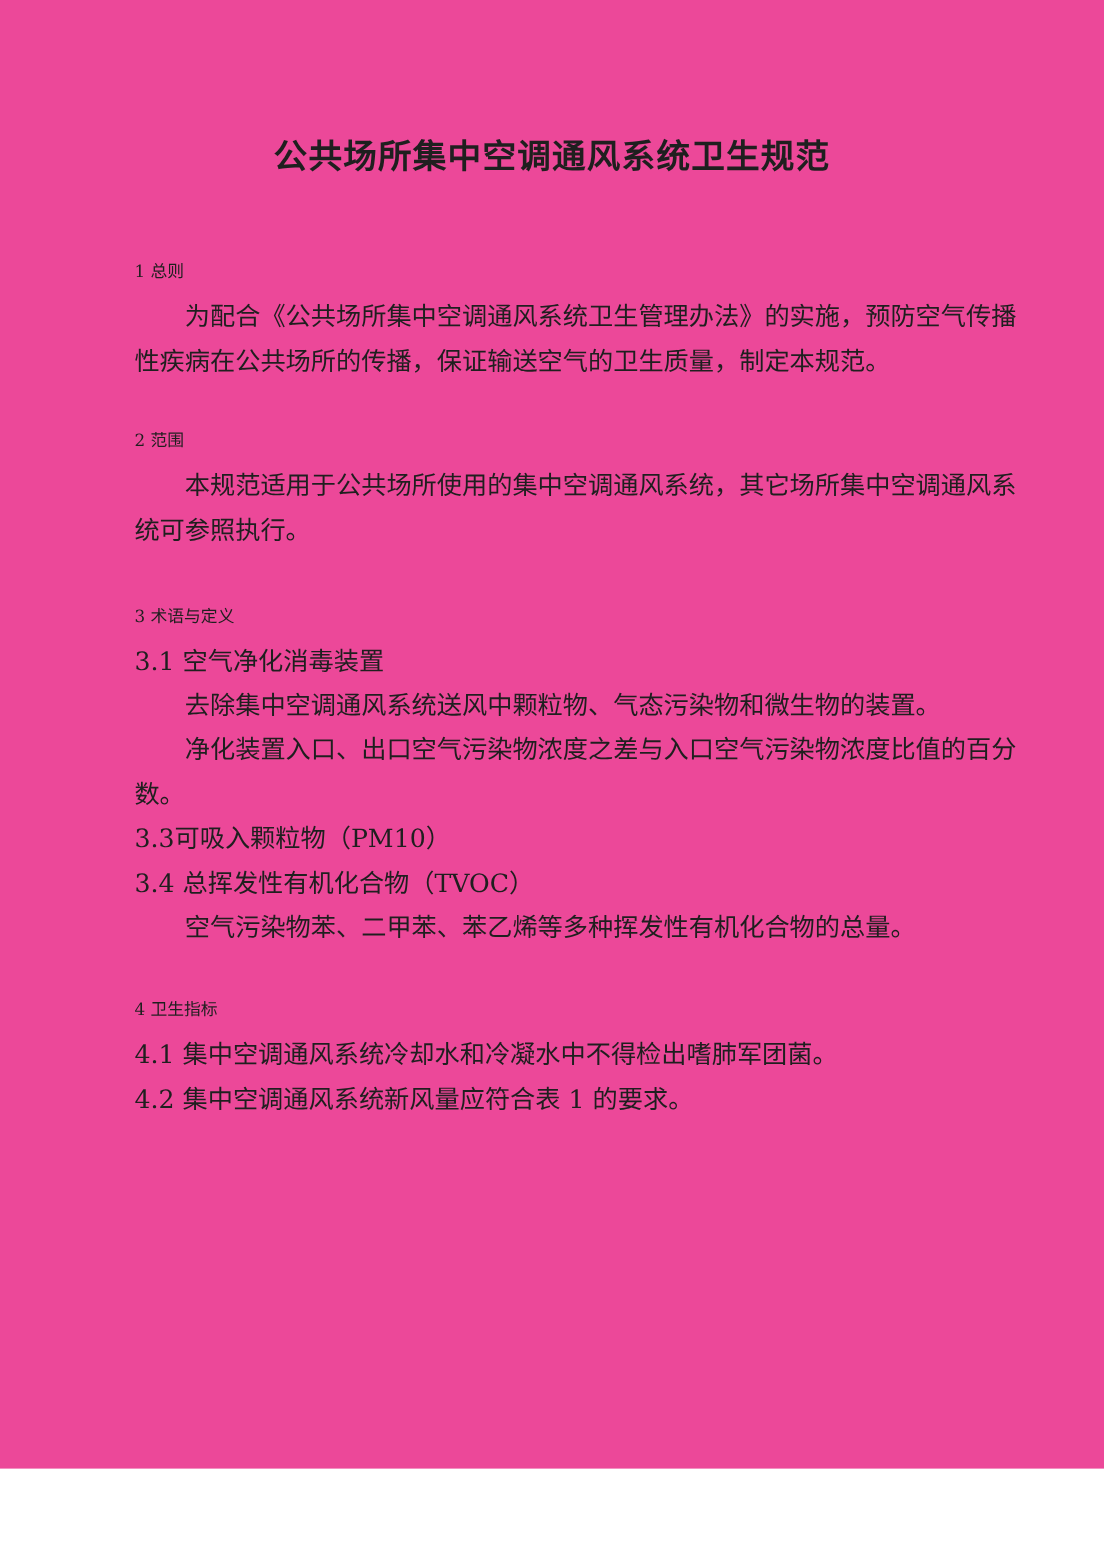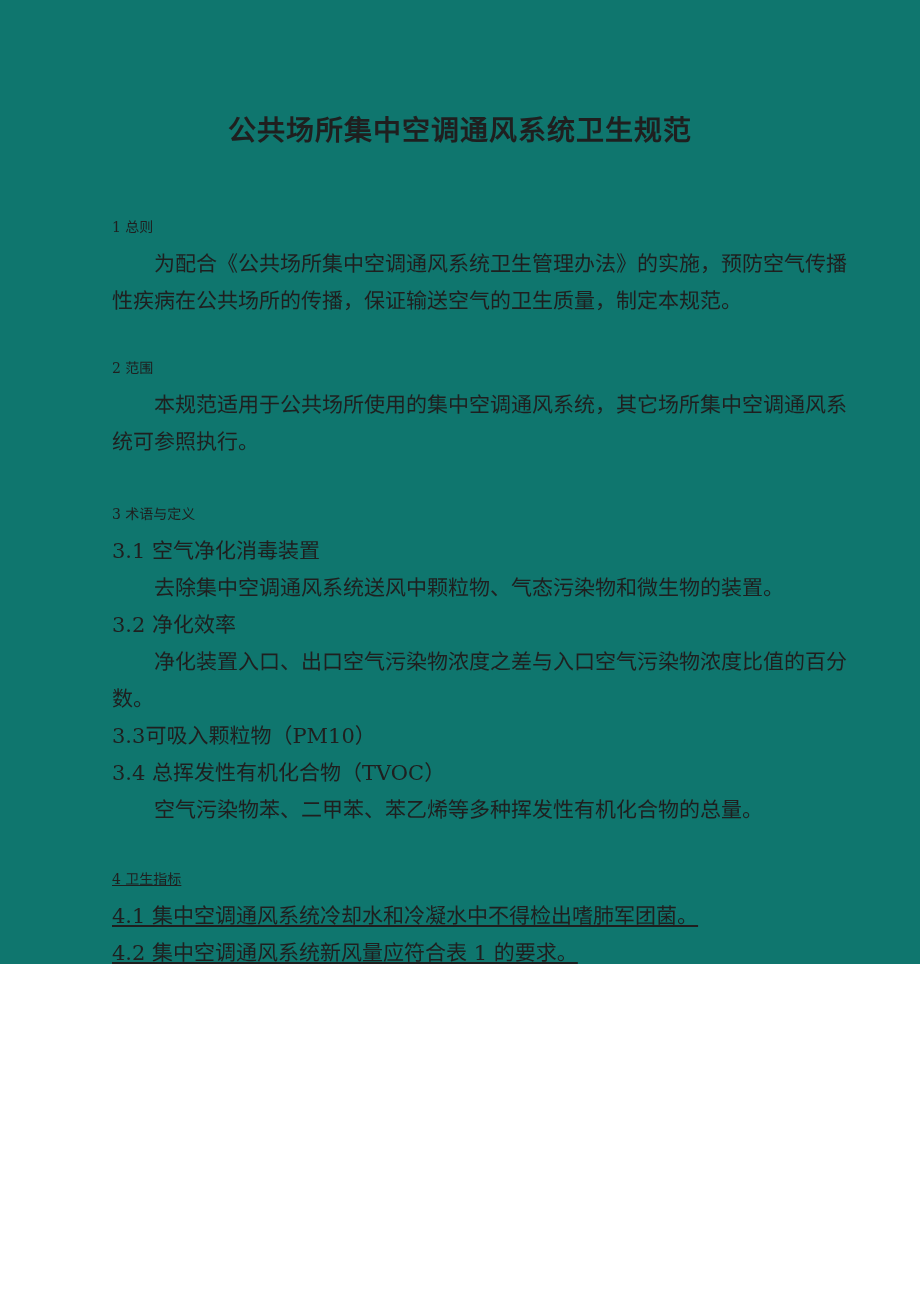--- a/index.html
+++ b/index.html
@@ -3,23 +3,23 @@
 <meta charset="utf-8">
 <style>
   html, body {
     margin: 0;
     padding: 0;
     background: #ffffff;
   }
   .page {
     position: relative;
     width: 920px;
-    height: 964px;
+    height: 1224px;
     margin: 0 auto;
-    background: #0f766e;
+    background: #ec4899;
     box-sizing: border-box;
     padding: 108px 73px 0 112px;
     overflow: hidden;
     font-family: "DejaVu Serif", "Liberation Serif", serif;
     font-size: 21px;
     line-height: 37px;
     color: #1f1f1f;
   }
   .title {
     margin: 0 -73px 0 -112px;   
@@ -27,21 +27,21 @@
     font-weight: bold;
     line-height: 46px;
     text-align: center;
     letter-spacing: 1px;
     color: #1f1f1f;
   }
   .sec { margin: 0; padding: 0; }
   .sec-1 { margin-top: 55px; }
   .sec-2 { margin-top: 30px; }
   .sec-3 { margin-top: 35px; }
-  .sec-4 { margin-top: 32px; text-decoration: underline; }
+  .sec-4 { margin-top: 32px; }
   .heading {
     margin: 0;
     font-size: 14px;
     font-weight: normal;
     line-height: 37px;
   }
   .para {
     margin: 0;
     text-indent: 2em;
     text-align: justify;
@@ -77,21 +77,20 @@
 
   <section class="sec sec-3">
     <h2 class="heading">3 术语与定义</h2>
 
     <div>
       <p class="subheading">3.1 空气净化消毒装置</p>
       <p class="definition">去除集中空调通风系统送风中颗粒物、气态污染物和微生物的装置。</p>
     </div>
 
     <div>
-      <p class="subheading">3.2 净化效率</p>
       <p class="definition">净化装置入口、出口空气污染物浓度之差与入口空气污染物浓度比值的百分数。</p>
     </div>
 
     <div>
       <p class="subheading">3.3可吸入颗粒物（PM10）</p>
     </div>
 
     <div>
       <p class="subheading">3.4 总挥发性有机化合物（TVOC）</p>
       <p class="definition">空气污染物苯、二甲苯、苯乙烯等多种挥发性有机化合物的总量。</p>

